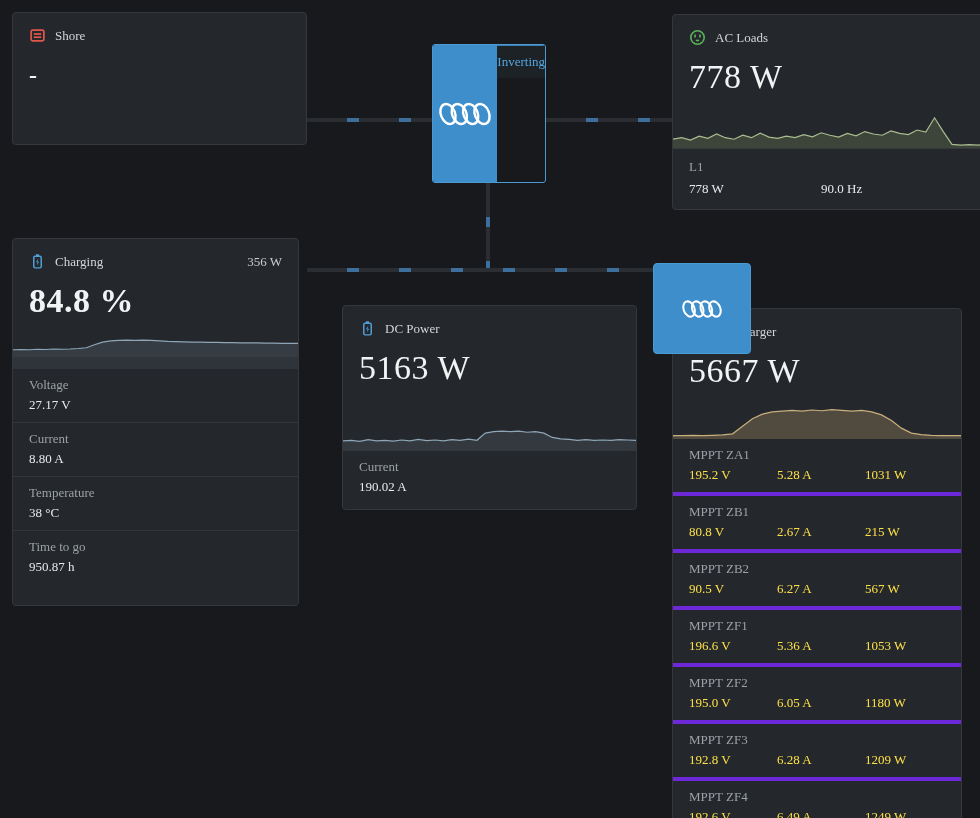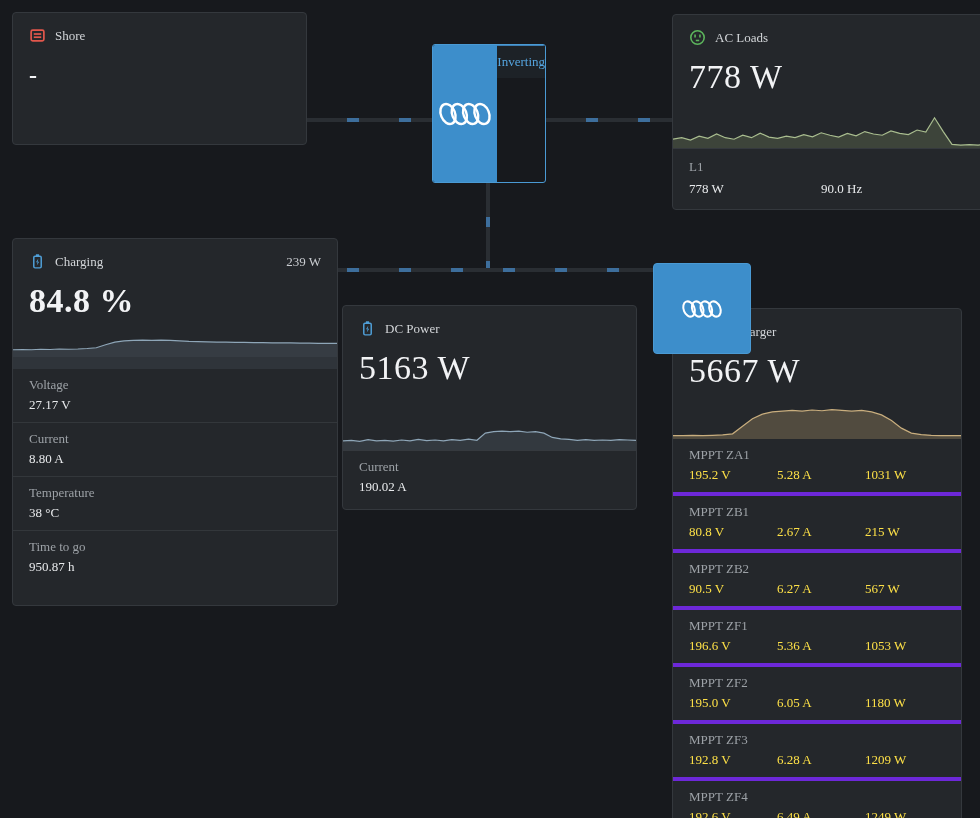--- a/index.html
+++ b/index.html
@@ -74,21 +74,21 @@
   .wire { position:absolute; z-index:1; }
   .wire.h { height:4px; background:repeating-linear-gradient(90deg,#2a2e33 0px,#2a2e33 40px,#3d6e9c 40px,#3d6e9c 52px); }
   .wire.v { width:4px;  background:repeating-linear-gradient(180deg,#2a2e33 0px,#2a2e33 34px,#3d6e9c 34px,#3d6e9c 44px); }
   #wire-shore   { left:307px; top:118px; width:125px; }
   #wire-ac      { left:546px; top:118px; width:126px; }
   #wire-down    { left:486px; top:183px; height:88px; }
   #wire-main    { left:307px; top:268px; width:346px; }
 
   
   #shore-card    { left:12px;  top:12px;  width:295px; height:133px; }
-  #charging-card { left:12px;  top:238px; width:326px; height:368px; }
+  #charging-card { left:12px;  top:238px; width:287px; height:368px; }
   #dc-card       { left:342px; top:305px; width:295px; height:205px; }
   #ac-card       { left:672px; top:14px;  width:342px; height:196px; }
   #pv-card       { left:672px; top:308px; width:290px; height:556px; }
 
   .mt-auto { margin-top:auto; }
 </style>
 </head>
 <body>
 
 <div id="stage">
@@ -159,21 +159,21 @@
     <div class="card-header">
       <span class="icon">
         <svg viewBox="0 0 16 16">
             <rect x="4.5" y="3" width="7" height="11" rx="1.2" fill="none" stroke="#4f9fd8" stroke-width="1.4"></rect>
             <rect x="6.5" y="1.2" width="3" height="1.8" fill="#4f9fd8"></rect>
             <path d="M8.8 5.2 L6.6 8.7 h1.5 L7.3 11.8 L9.6 8.2 H8.1 Z" fill="#4f9fd8"></path>
           </svg>
       </span>
       <span>Charging</span>
       <span class="spacer"></span>
-      <span class="hdr-right">239 W</span>
+      <span class="hdr-right">356 W</span>
     </div>
     <div class="big-value bold">84.8 %</div>
     <svg class="spark" height="28" style="margin-top:10px" viewBox="0 0 100 30" preserveAspectRatio="none">
         <path d="M0.00,22.25 L2.86,21.98 L5.71,22.25 L8.57,21.71 L11.43,21.98 L14.29,21.44 L17.14,21.71 L20.00,21.44 L22.86,20.90 L25.71,20.09 L28.57,16.85 L31.43,14.15 L34.29,12.80 L37.14,12.26 L40.00,11.99 L42.86,12.26 L45.71,11.99 L48.57,12.26 L51.43,12.80 L54.29,13.34 L57.14,13.61 L60.00,13.88 L62.86,14.15 L65.71,14.15 L68.57,14.42 L71.43,14.42 L74.29,14.69 L77.14,14.69 L80.00,14.96 L82.86,14.96 L85.71,14.96 L88.57,15.23 L91.43,15.23 L94.29,15.50 L97.14,15.50 L100.00,15.50 L100,30 L0,30 Z" fill="rgba(140,160,180,0.18)" stroke="none"></path>
         <path d="M0.00,22.25 L2.86,21.98 L5.71,22.25 L8.57,21.71 L11.43,21.98 L14.29,21.44 L17.14,21.71 L20.00,21.44 L22.86,20.90 L25.71,20.09 L28.57,16.85 L31.43,14.15 L34.29,12.80 L37.14,12.26 L40.00,11.99 L42.86,12.26 L45.71,11.99 L48.57,12.26 L51.43,12.80 L54.29,13.34 L57.14,13.61 L60.00,13.88 L62.86,14.15 L65.71,14.15 L68.57,14.42 L71.43,14.42 L74.29,14.69 L77.14,14.69 L80.00,14.96 L82.86,14.96 L85.71,14.96 L88.57,15.23 L91.43,15.23 L94.29,15.50 L97.14,15.50 L100.00,15.50" fill="none" stroke="#8ea6b8" stroke-width="1.2" vector-effect="non-scaling-stroke"></path>
       </svg>
     <div class="soc-band"></div>
     <div class="detail-row">
       <div class="detail-label">Voltage</div>
       <div class="detail-value">27.17 V</div>

